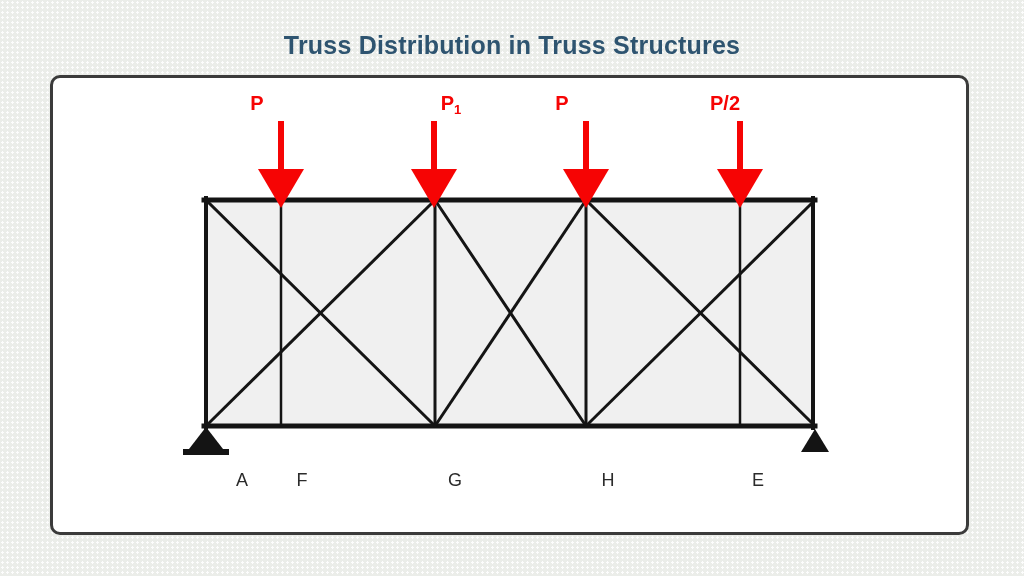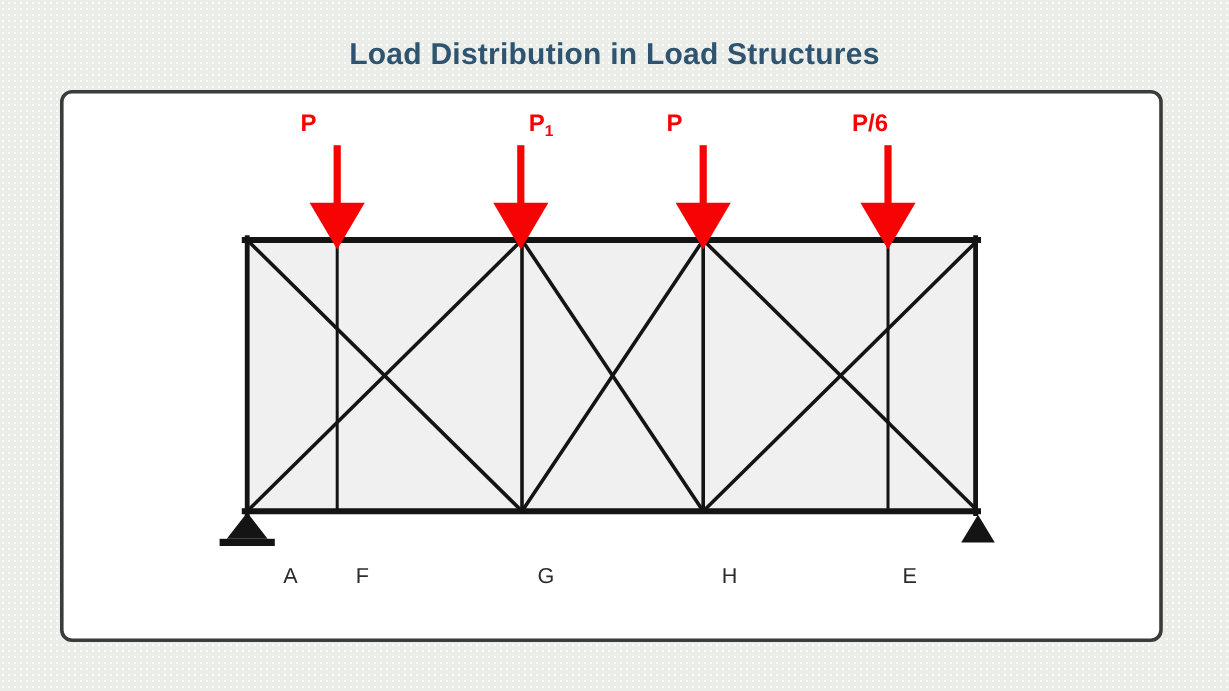--- a/index.html
+++ b/index.html
@@ -71,21 +71,21 @@
     font-weight: 400;
     color: #2b2b2b;
     line-height: 1;
   }
 </style>
 </head>
 <body>
 
 <div class="stage" style="background-color: rgb(235, 237, 233);">
 
-  <h1 class="title" style="color: rgb(46, 84, 112);">Load Distribution in Load Structures</h1>
+  <h1 class="title" style="color: rgb(46, 84, 112);">Truss Distribution in Truss Structures</h1>
 
   <div class="panel" style="background: rgb(255, 255, 255); border-color: rgb(59, 59, 59);"></div>
 
   <svg class="overlay" viewBox="0 0 1024 576">
       <rect x="206" y="200" width="608" height="226" fill="#f0f0f0"></rect>
       <line x1="204" y1="200" x2="815" y2="200" stroke="#141414" stroke-width="5" stroke-linecap="square"></line>
       <line x1="204" y1="426" x2="815" y2="426" stroke="#141414" stroke-width="5" stroke-linecap="square"></line>
       <line x1="206" y1="198" x2="206" y2="428" stroke="#141414" stroke-width="4" stroke-linecap="square"></line>
       <line x1="813" y1="198" x2="813" y2="428" stroke="#141414" stroke-width="4" stroke-linecap="square"></line>
       <line x1="281" y1="200" x2="281" y2="426" stroke="#141414" stroke-width="2.5" stroke-linecap="square"></line>
@@ -107,21 +107,21 @@
       <polygon points="411,169 457,169 434,208" fill="#f60404"></polygon>
       <rect x="583" y="121" width="6" height="57" fill="#f60404"></rect>
       <polygon points="563,169 609,169 586,208" fill="#f60404"></polygon>
       <rect x="737" y="121" width="6" height="57" fill="#f60404"></rect>
       <polygon points="717,169 763,169 740,208" fill="#f60404"></polygon>
     </svg>
 
   <div class="load-label" style="left: 257px; color: rgb(246, 4, 4);"><span>P</span><span class="sub"></span></div>
   <div class="load-label" style="left: 411px; color: rgb(246, 4, 4); margin-left: 40px;"><span>P</span><span class="sub">1</span></div>
   <div class="load-label" style="left: 562px; color: rgb(246, 4, 4);"><span>P</span><span class="sub"></span></div>
-  <div class="load-label" style="left: 725px; color: rgb(246, 4, 4);"><span>P/6</span><span class="sub"></span></div>
+  <div class="load-label" style="left: 725px; color: rgb(246, 4, 4);"><span>P/2</span><span class="sub"></span></div>
 
   <div class="node-label" style="left: 242px; color: rgb(43, 43, 43);">A</div>
   <div class="node-label" style="left: 302px; color: rgb(43, 43, 43);">F</div>
   <div class="node-label" style="left: 455px; color: rgb(43, 43, 43);">G</div>
   <div class="node-label" style="left: 608px; color: rgb(43, 43, 43);">H</div>
   <div class="node-label" style="left: 758px; color: rgb(43, 43, 43);">E</div>
 
 </div>
 
 </body></html>

